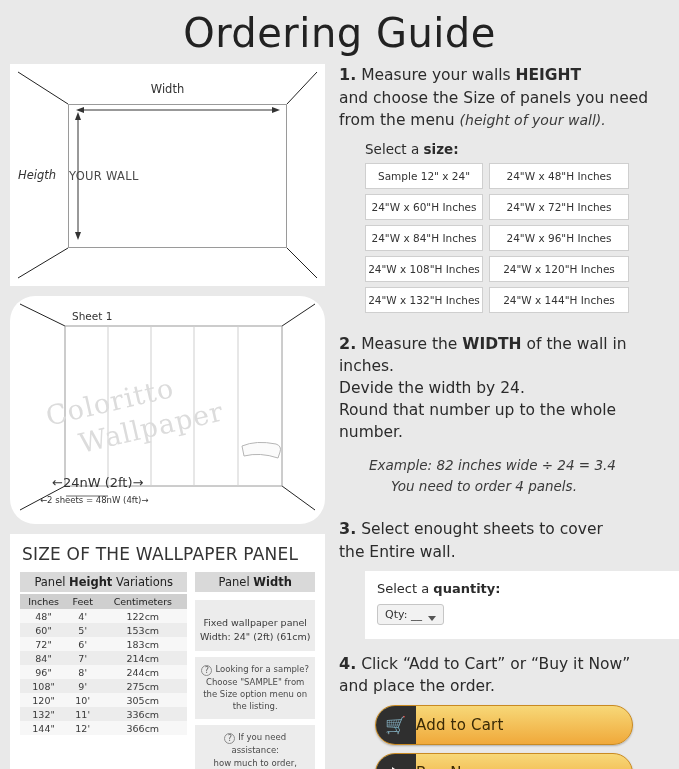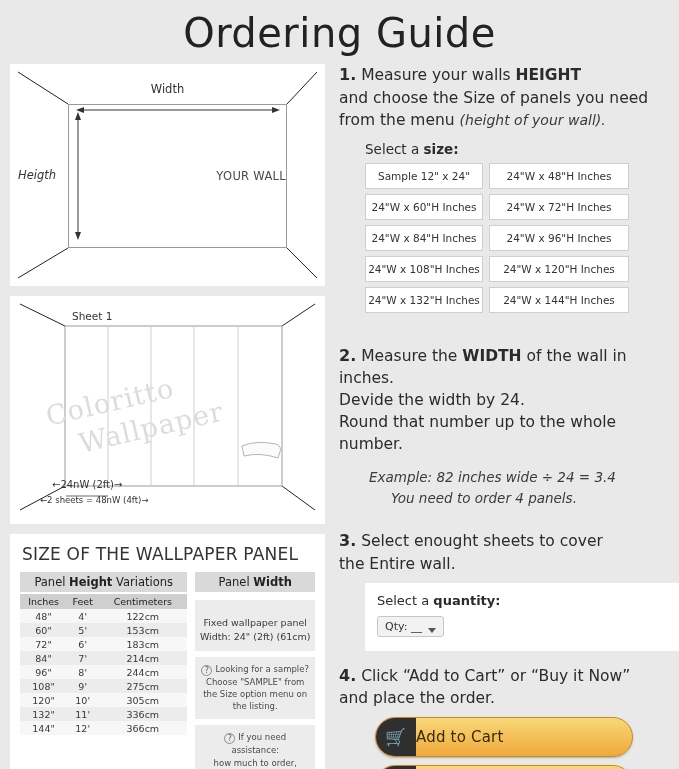--- a/index.html
+++ b/index.html
@@ -40,21 +40,21 @@
   .wallbox { height: 222px; }
   .wall-inner {
     position: absolute;
     left: 58px; top: 40px; right: 38px; bottom: 38px;
     border: 1px solid #9a9a9a;
   }
   .wall-label {
     position: absolute;
     left: 0; right: 0; top: 50%;
     transform: translateY(-50%);
-    text-align: right;
+    text-align: left;
     font-size: 11.5px;
     color: #4a4a4a;
     letter-spacing: .3px;
   }
   .width-label {
     position: absolute;
     top: 18px; left: 0; right: 0;
     text-align: center;
     font-size: 11.5px;
     color: #333;
@@ -62,39 +62,39 @@
   .height-label {
     position: absolute;
     top: 104px; left: 8px;
     font-size: 11.5px;
     color: #333;
     font-style: italic;
   }
   svg.dia { position:absolute; left:0; top:0; }
 
   
-  .sheetbox { height: 228px; overflow:hidden; }
+  .sheetbox { height: 228px; overflow:hidden;border-radius:25px; }
   .sheet-label {
     position:absolute; left: 62px; top: 14px;
     font-size: 10.5px; color:#333;
   }
   .watermark {
     position:absolute;
     left: 38px; top: 84px;
     font-family: "DejaVu Serif", serif;
     font-size: 27px;
     color: #dcdcdc;
     transform: rotate(-13deg);
     line-height: 1.25;
     letter-spacing: 1px;
   }
   .wm2 { margin-left: 26px; }
   .sheet-dim1 {
     position:absolute; left: 42px; bottom: 34px;
-    font-size: 10px; color:#333;
+    font-size: 13px; color:#333;
   }
   .sheet-dim2 {
     position:absolute; left: 30px; bottom: 19px;
     font-size: 8.5px; color:#333;
   }
 
   
   .tablebox { padding: 8px 10px 10px 10px; }
   .tablebox h3 {
     margin: 2px 0 8px 2px;
@@ -426,21 +426,21 @@
         <div class="chip">24"W x 60"H Inches</div>
         <div class="chip">24"W x 72"H Inches</div>
         <div class="chip">24"W x 84"H Inches</div>
         <div class="chip">24"W x 96"H Inches</div>
         <div class="chip">24"W x 108"H Inches</div>
         <div class="chip">24"W x 120"H Inches</div>
         <div class="chip">24"W x 132"H Inches</div>
         <div class="chip">24"W x 144"H Inches</div>
       </div>
 
-      <div class="step" style="margin-top:32px">
+      <div class="step" style="margin-top:20px">
         <b class="num">2.</b><span> Measure the </span><span class="em">WIDTH</span><span> of the wall in inches.</span><br>
         <span>Devide the width by 24.</span><br>
         <span>Round that number up to the whole number.</span>
       </div>
 
       <div class="ex" style="margin-top:12px">
         <div>Example: 82 inches wide ÷ 24 = 3.4</div>
         <div style="margin-left:22px">You need to order 4 panels.</div>
       </div>
 

